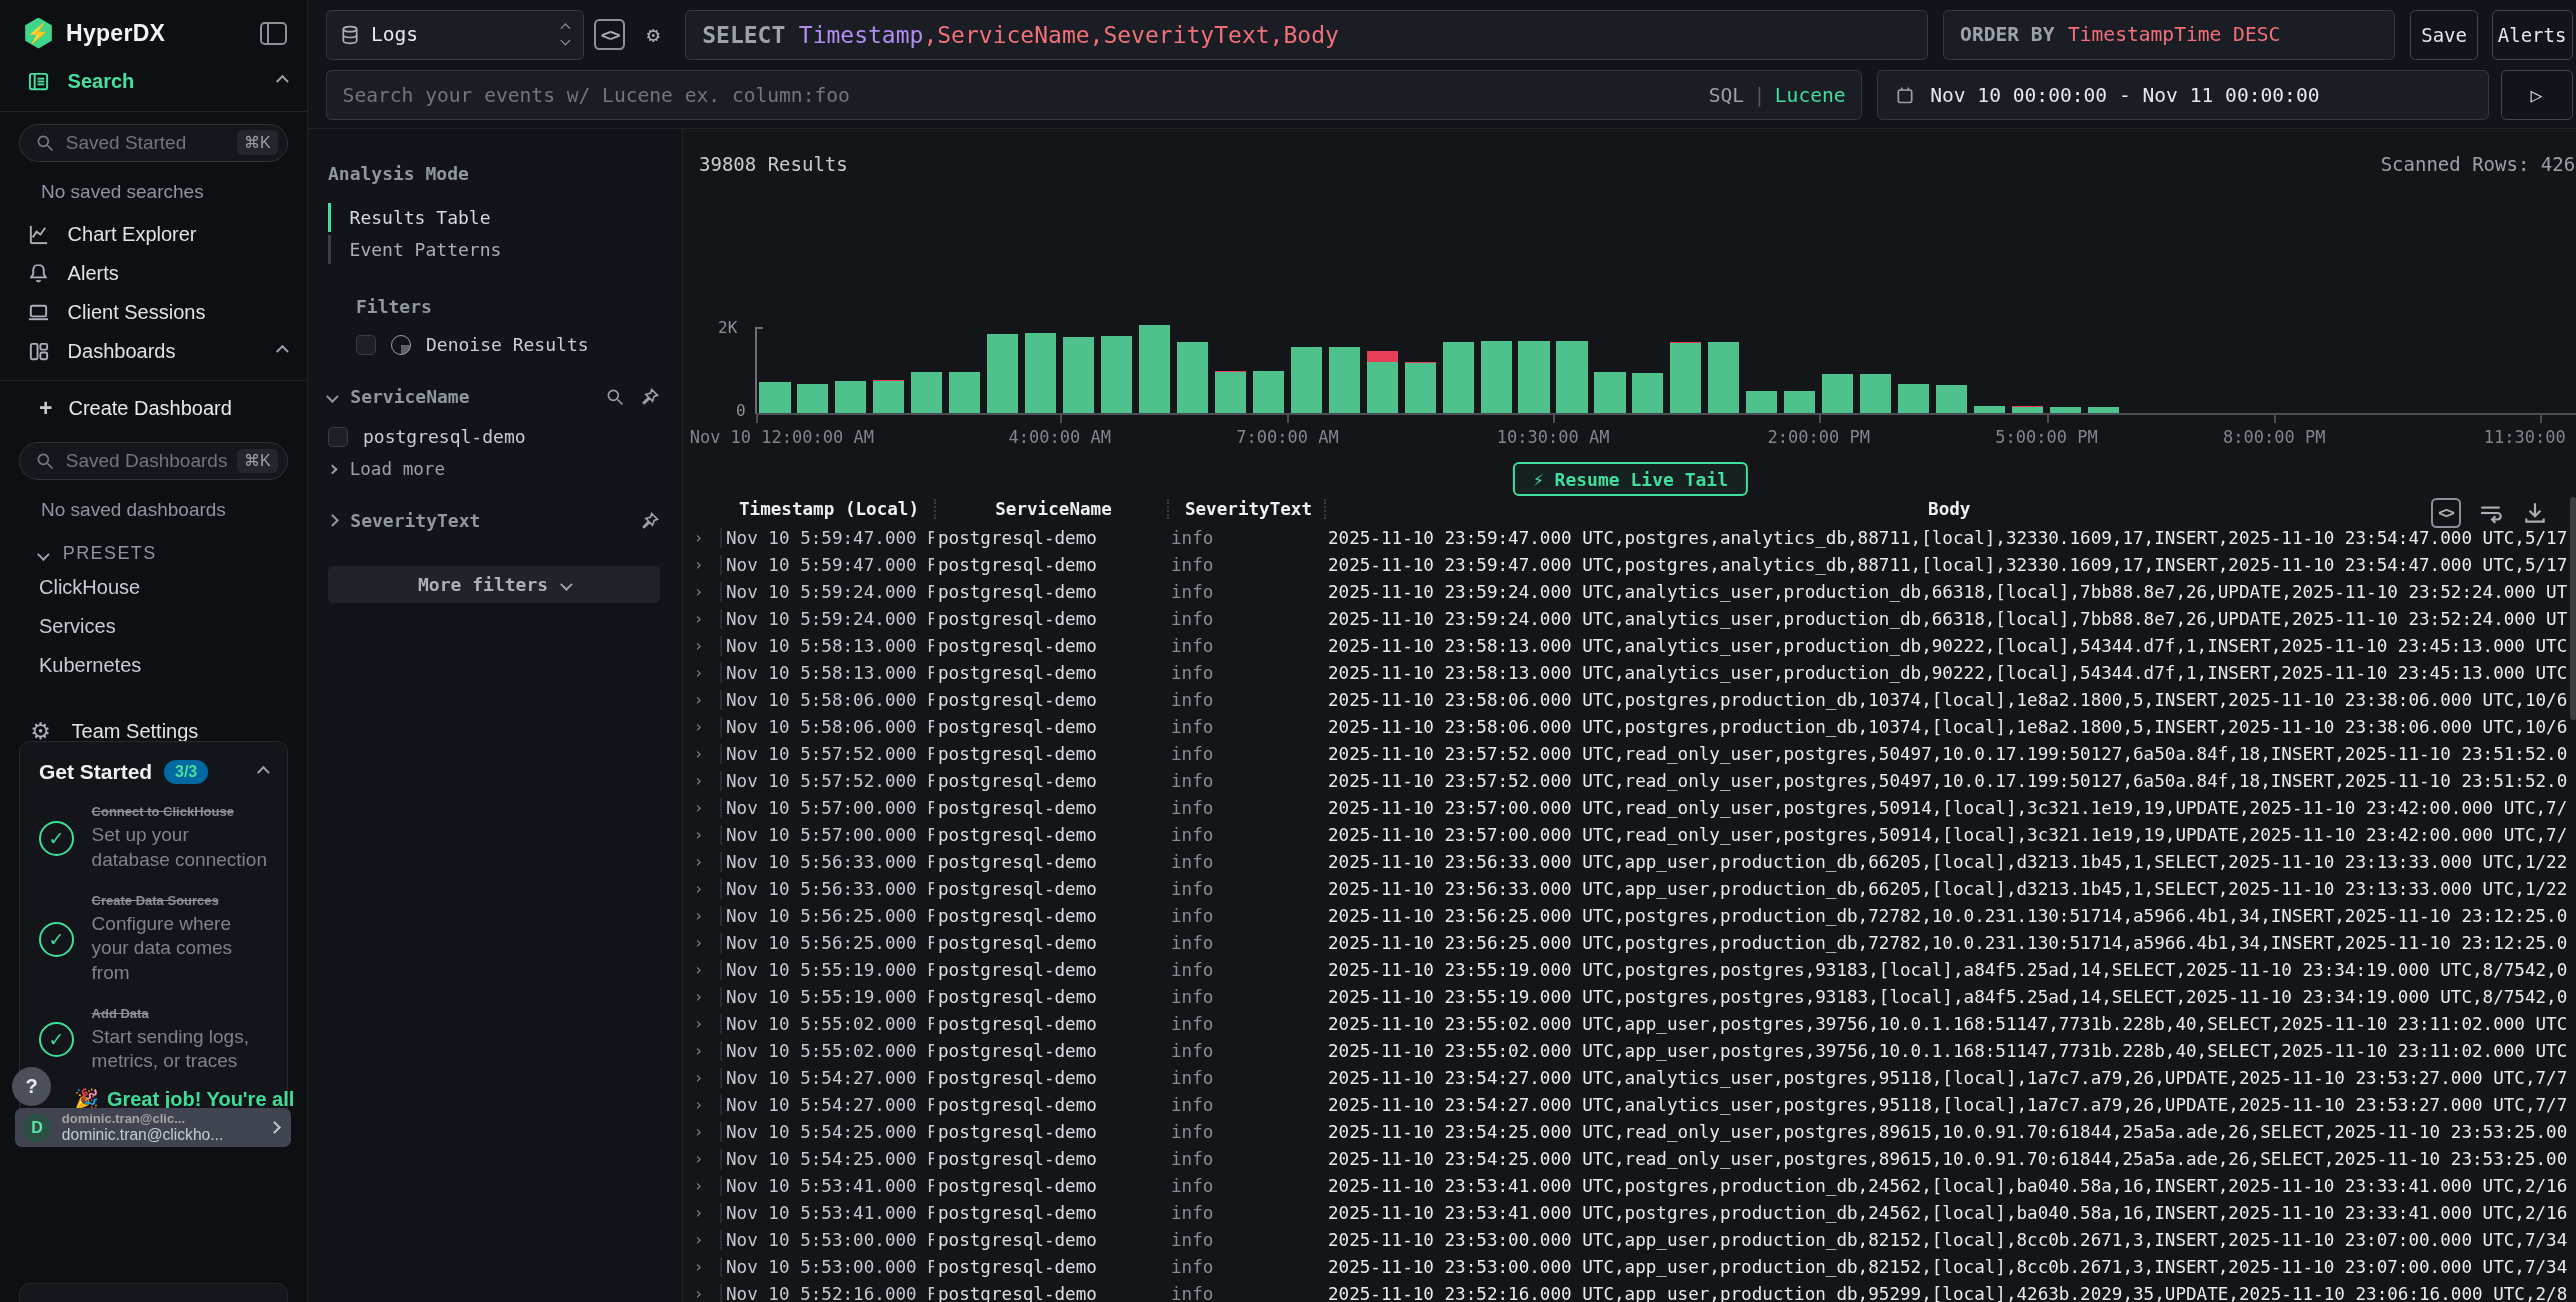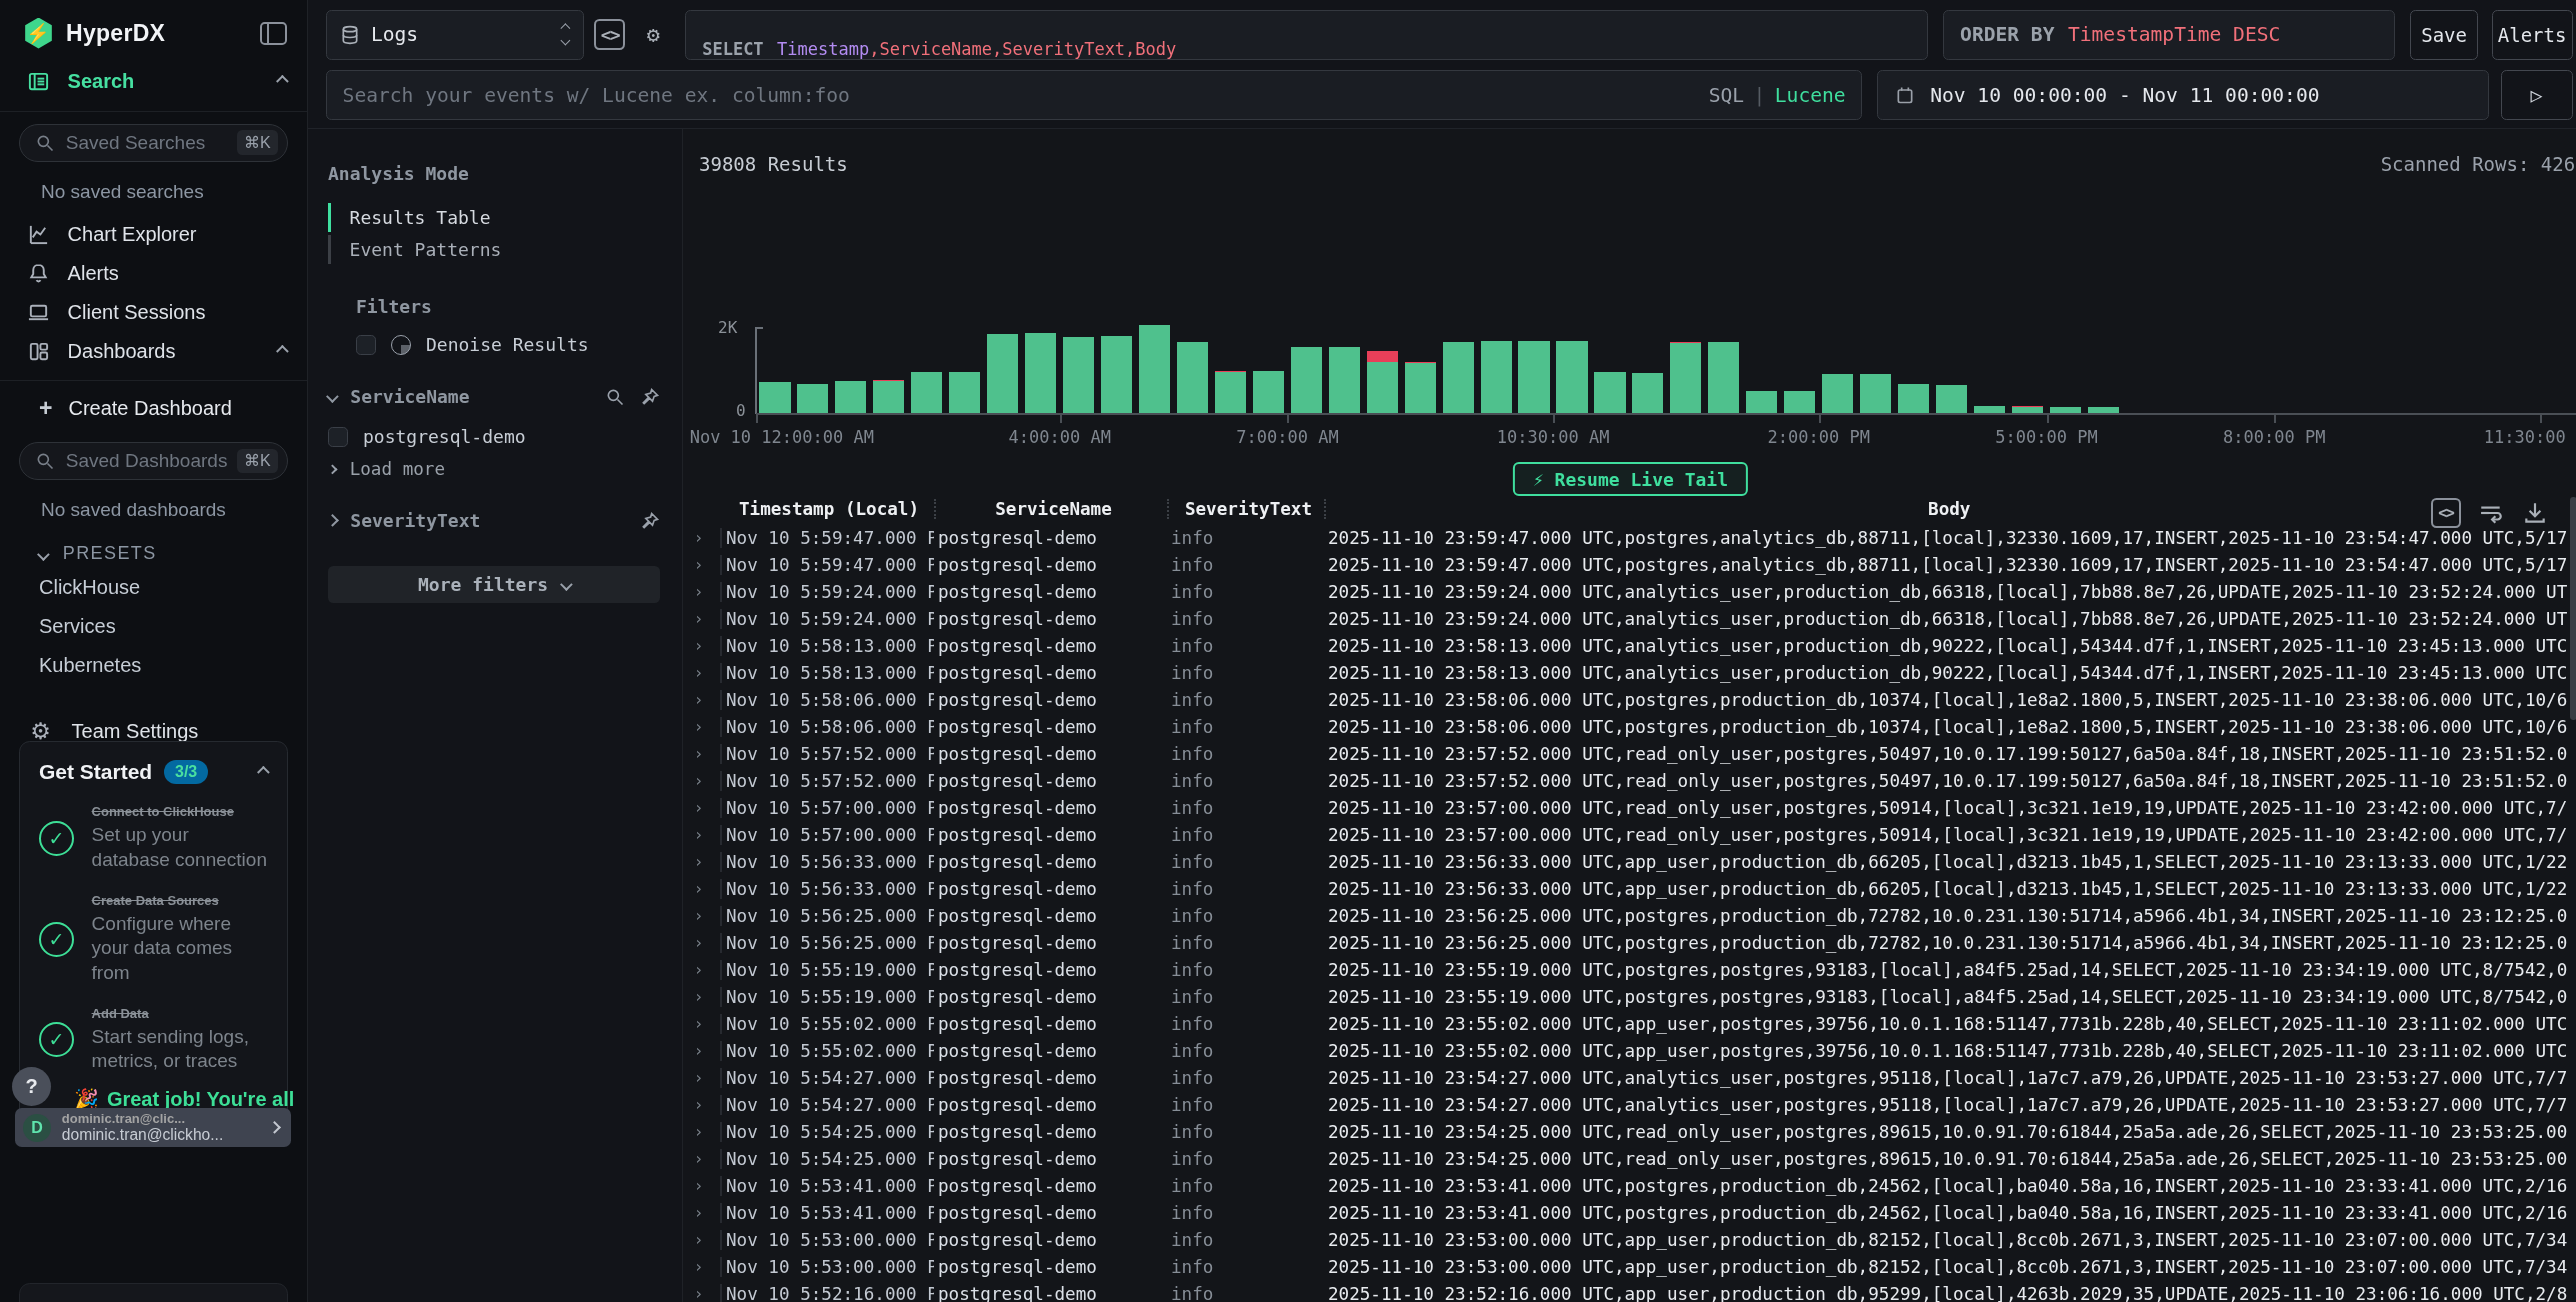--- a/index.html
+++ b/index.html
@@ -69,21 +69,21 @@
   .tb-row1 { display:flex; height:50px; }
   .tb-row2 { display:flex; height:50px; margin-top:10.8px; }
   .ctl { background:#1a1d23; border:1.4px solid #34383f; border-radius:5.4px; display:flex; align-items:center; }
   .logs-select { width:258px; padding:0 13.5px; }
   .logs-label { font-size:19.6px; color:#e6e9ee; margin-left:10.8px; flex:1; }
   .updown { display:flex; flex-direction:column; gap:4.7px; align-items:center; }
   .updown .chev { width:6.8px; height:6.8px; border-width:1.7px; }
   .iconbtn { width:34px; height:34px; margin-left:10.8px; align-self:center; display:flex; align-items:center; justify-content:center;
              color:#aab0b8; font-size:17.6px; }
   .codebox { border:2px solid #8b919b; border-radius:5.4px; font-weight:bold; letter-spacing:-1.4px; }
-  .sql-input { flex:1; margin-left:15px; padding:0 16px; font-size:17px; white-space:nowrap; overflow:hidden;align-items:flex-end; }
+  .sql-input { flex:1; margin-left:15px; padding:0 16px; font-size:23px; white-space:nowrap; overflow:hidden; }
   .kw { color:#9ba2ab; font-weight:bold; margin-right:13.5px; }
   .col-purple { color:#b38cf2; } .col-salmon { color:#f1707a; }
   .orderby { width:452px; margin-left:15px; padding:0 16px; font-size:19.6px; white-space:nowrap; overflow:hidden; }
   .btn { border:1.4px solid #43474f; border-radius:5.4px; background:transparent; color:#e3e6eb; font-size:19px;
          font-family:"DejaVu Sans Mono", monospace; display:flex; align-items:center; justify-content:center; }
   .save-btn { width:68px; margin-left:15px; } .alerts-btn { width:81px; margin-left:13.5px; }
   .search-input { width:1536px; padding:0 15px 0 16px; font-size:19.6px; }
   .search-ph { color:#6f7680; flex:1; white-space:nowrap; overflow:hidden; }
   .lang-sql { color:#9aa1ab; } .lang-sep { color:#555b63; margin:0 9.5px; } .lang-lucene { color:#3fdf9e; }
   .datebox { width:612px; margin-left:15px; padding:0 17.6px; }
@@ -177,21 +177,21 @@
         <span class="nv-label">Search</span>
         <span class="chev up"></span>
       </div>
     </div>
 
     <div class="pill-search">
       <svg width="20" height="20" viewBox="0 0 24 24">
           <circle cx="10" cy="10" r="6"></circle>
           <line x1="15" y1="15" x2="21" y2="21"></line>
         </svg>
-      <span class="pill-ph">Saved Searches</span>
+      <span class="pill-ph">Saved Started</span>
       <span class="kbd">⌘K</span>
     </div>
     <div class="no-saved">No saved searches</div>
 
     <div class="nav-item">
       <svg width="23" height="23" viewBox="0 0 24 24">
           <line x1="4" y1="3" x2="4" y2="21"></line>
           <line x1="4" y1="21" x2="21" y2="21"></line>
           <polyline points="6,15 10,9 14,12 19,5"></polyline>
         </svg>

